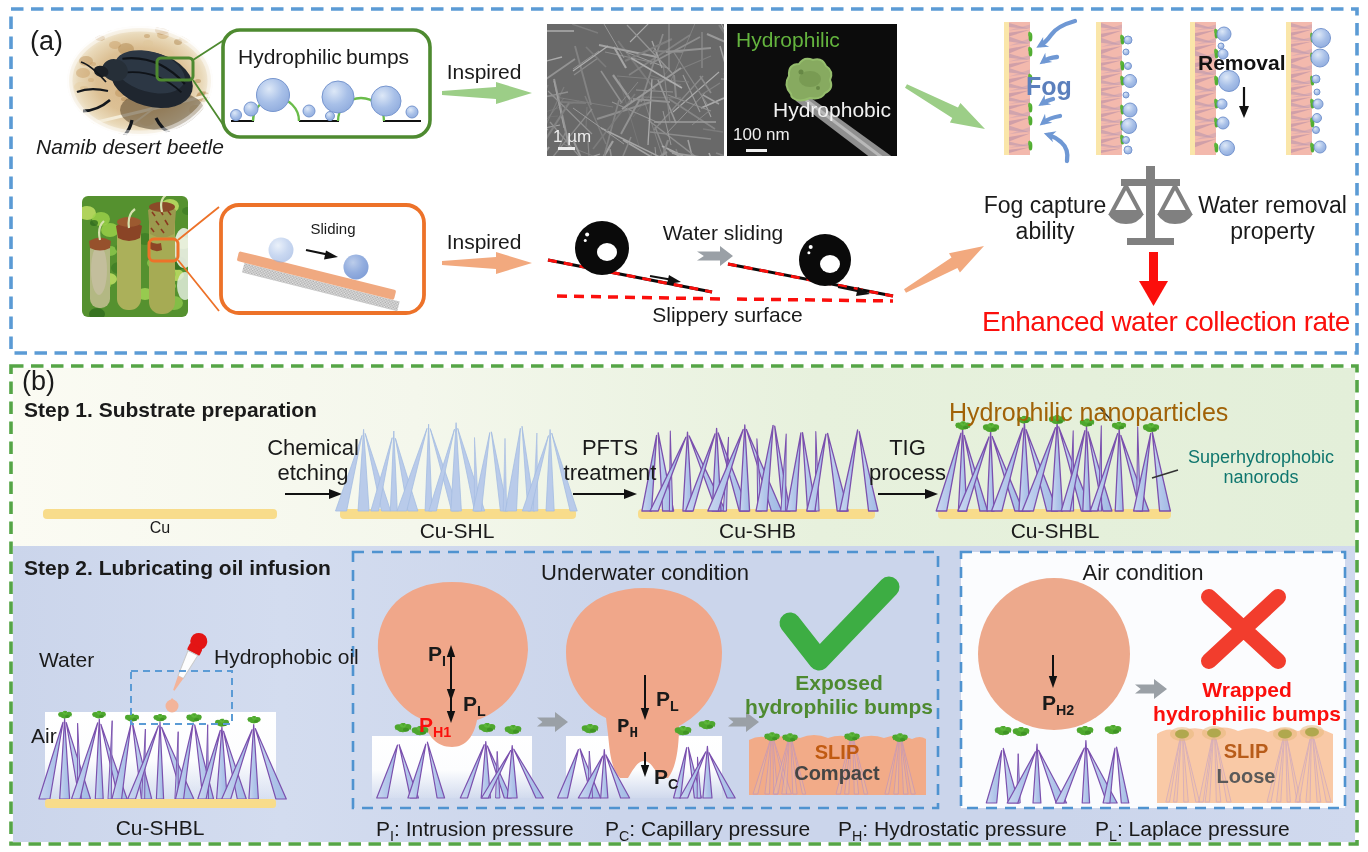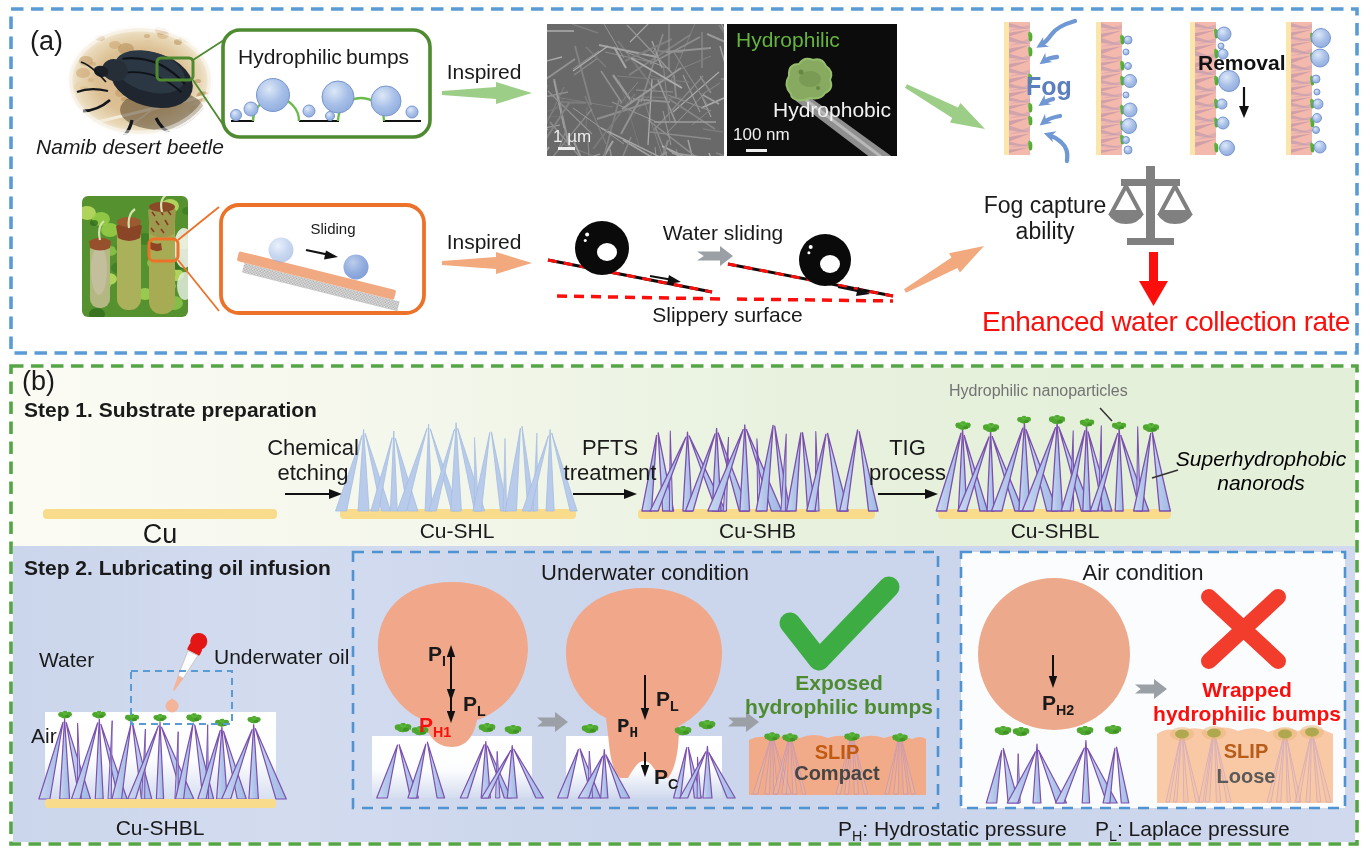--- a/index.html
+++ b/index.html
@@ -27,42 +27,45 @@
   <div class="txt" style="left:238px;top:45px;font-size:21px;">Hydrophilic bumps</div>
   <div class="txt i ctr" style="left:10px;top:135px;width:240px;font-size:21px;">Namib desert beetle</div>
   <div class="txt ctr" style="left:429px;top:60px;width:110px;font-size:21px;">Inspired</div>
   <div class="txt ctr" style="left:429px;top:230px;width:110px;font-size:21px;">Inspired</div>
   <div class="txt ctr" style="left:288px;top:221px;width:90px;font-size:15px;">Sliding</div>
   <div class="txt ctr" style="left:653px;top:221px;width:140px;font-size:21px;">Water sliding</div>
   <div class="txt ctr" style="left:645px;top:303px;width:165px;font-size:21px;">Slippery surface</div>
   <div class="txt b" style="left:1198px;top:51px;font-size:21px;color:#111;">Removal</div>
   <div class="txt" style="left:1026px;top:72px;font-size:25px;font-weight:bold;color:#5b7fbc;">Fog</div>
   <div class="txt ctr" style="left:970px;top:193px;width:150px;font-size:23px;">Fog capture<br>ability</div>
+  <div class="txt ctr" style="left:1190px;top:193px;width:165px;font-size:23px;">Water removal<br>property</div>
   <div class="txt ctr" style="left:982px;top:306px;width:356px;font-size:28px;letter-spacing:-0.5px;color:#fb0f0c;">Enhanced water collection rate</div>
 
   <div class="txt" style="left:22px;top:366px;font-size:27px;">(b)</div>
   <div class="txt b" style="left:24px;top:398px;font-size:21px;text-align:center;">Step 1. Substrate preparation</div>
   <div class="txt ctr" style="left:248px;top:436px;width:130px;font-size:22px;">Chemical<br>etching</div>
   <div class="txt ctr" style="left:550px;top:436px;width:120px;font-size:22px;">PFTS<br>treatment</div>
   <div class="txt ctr" style="left:850px;top:436px;width:115px;font-size:22px;">TIG<br>process</div>
-  <div class="txt ctr" style="left:110px;top:519px;width:100px;font-size:27px;">Cu</div>
+  <div class="txt ctr" style="left:110px;top:519px;width:100px;font-size:16px;">Cu</div>
   <div class="txt ctr" style="left:402px;top:519px;width:110px;font-size:21px;">Cu-SHL</div>
   <div class="txt ctr" style="left:700px;top:519px;width:115px;font-size:21px;">Cu-SHB</div>
   <div class="txt ctr" style="left:995px;top:519px;width:120px;font-size:21px;">Cu-SHBL</div>
-  <div class="txt" style="left:949px;top:382px;font-size:16px;color:#737373;">Hydrophilic nanoparticles</div>
-  <div class="txt ctr" style="left:1172px;top:447px;width:178px;font-size:21px;color:#000000;font-style:italic;">Superhydrophobic<br>nanorods</div>
+  <div class="txt" style="left:949px;top:398px;font-size:25px;color:#a16207;">Hydrophilic nanoparticles</div>
+  <div class="txt ctr" style="left:1172px;top:447px;width:178px;font-size:18px;color:#0f766e;">Superhydrophobic<br>nanorods</div>
   <div class="txt b" style="left:24px;top:556px;font-size:21px;">Step 2. Lubricating oil infusion</div>
   <div class="txt" style="left:39px;top:648px;font-size:21px;">Water</div>
   <div class="txt" style="left:31px;top:724px;font-size:21px;">Air</div>
-  <div class="txt" style="left:214px;top:645px;font-size:21px;">Underwater oil</div>
+  <div class="txt" style="left:214px;top:645px;font-size:21px;">Hydrophobic oil</div>
   <div class="txt ctr" style="left:105px;top:816px;width:110px;font-size:21px;">Cu-SHBL</div>
   <div class="txt ctr" style="left:500px;top:561px;width:290px;font-size:22px;">Underwater condition</div>
   <div class="txt ctr" style="left:1078px;top:561px;width:130px;font-size:22px;">Air condition</div>
   <div class="txt ctr b" style="left:739px;top:671px;width:200px;font-size:21px;color:#4e8a30;">Exposed<br>hydrophilic bumps</div>
   <div class="txt ctr b" style="left:1141px;top:678px;width:212px;font-size:21px;color:#fb0f0c;">Wrapped<br>hydrophilic bumps</div>
+  <div class="txt" style="left:376px;top:817px;font-size:21px;">P<sub>I</sub>: Intrusion pressure</div>
+  <div class="txt" style="left:605px;top:817px;font-size:21px;">P<sub>C</sub>: Capillary pressure</div>
   <div class="txt" style="left:838px;top:817px;font-size:21px;">P<sub>H</sub>: Hydrostatic pressure</div>
   <div class="txt" style="left:1095px;top:817px;font-size:21px;">P<sub>L</sub>: Laplace pressure</div>
 
   <div class="txt b" style="left:428px;top:642px;font-size:21px;">P<sub>I</sub></div>
   <div class="txt b" style="left:463px;top:692px;font-size:21px;">P<sub>L</sub></div>
   <div class="txt b" style="left:419px;top:713px;font-size:21px;color:#fb0f0c;">P<sub>H1</sub></div>
   <div class="txt b" style="left:656px;top:687px;font-size:21px;">P<sub>L</sub></div>
   <div class="txt b" style="left:617px;top:715px;font-size:21px;font-family:Liberation Mono, monospace;">P<sub>H</sub></div>
   <div class="txt b" style="left:654px;top:765px;font-size:21px;">P<sub>C</sub></div>
   <div class="txt b" style="left:1042px;top:691px;font-size:21px;">P<sub>H2</sub></div>

